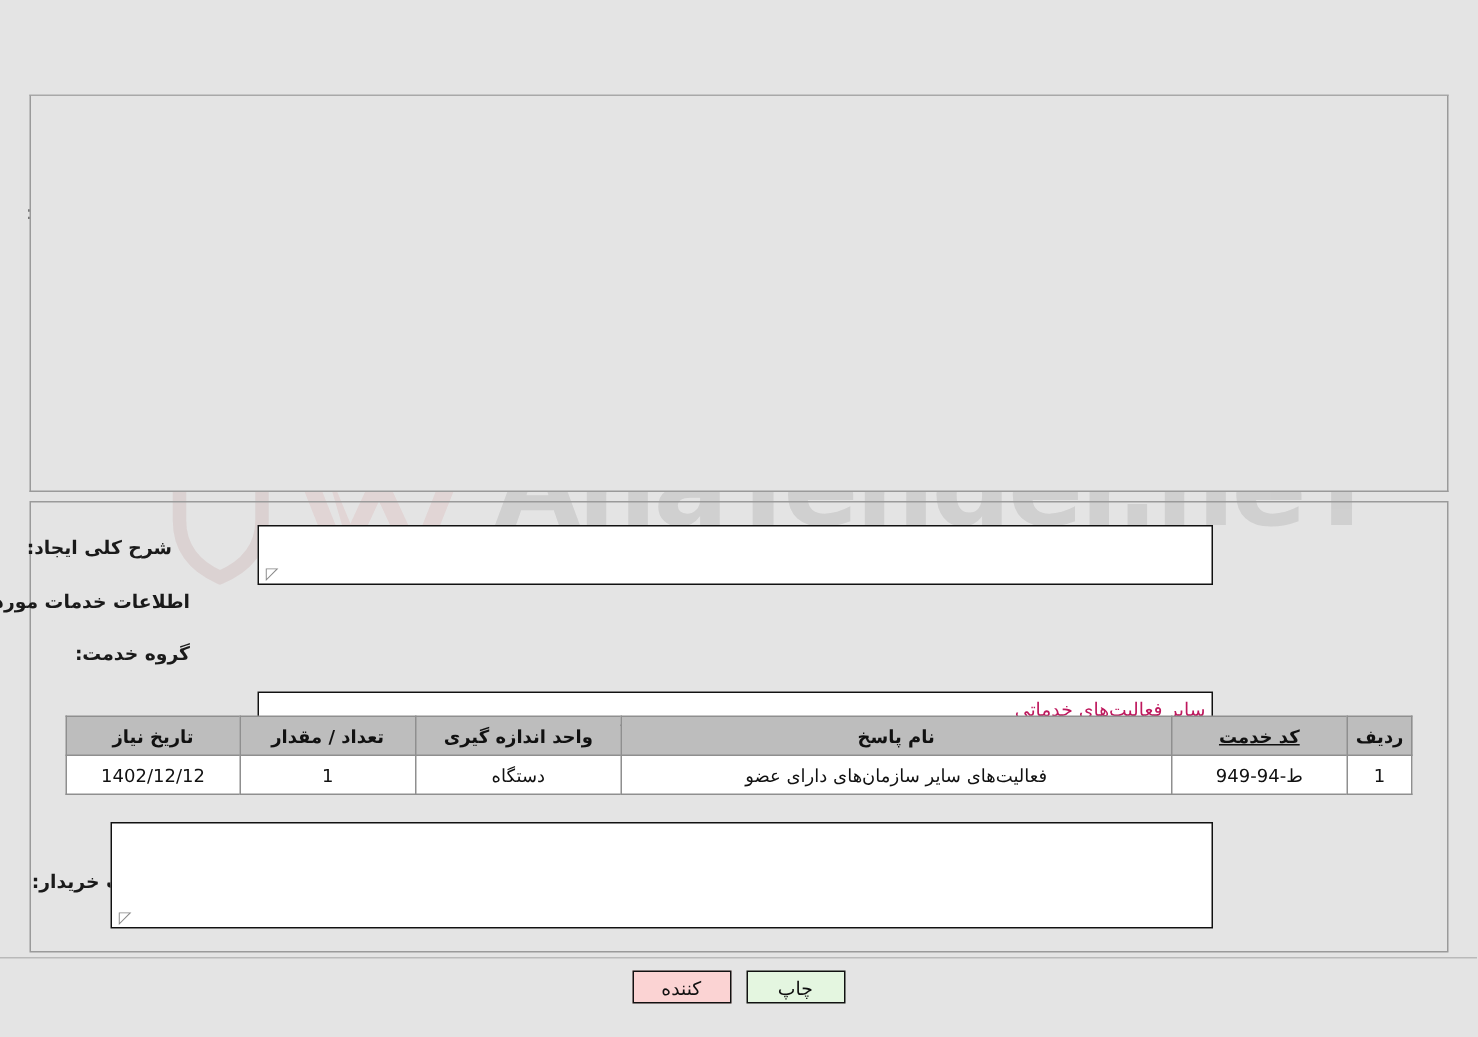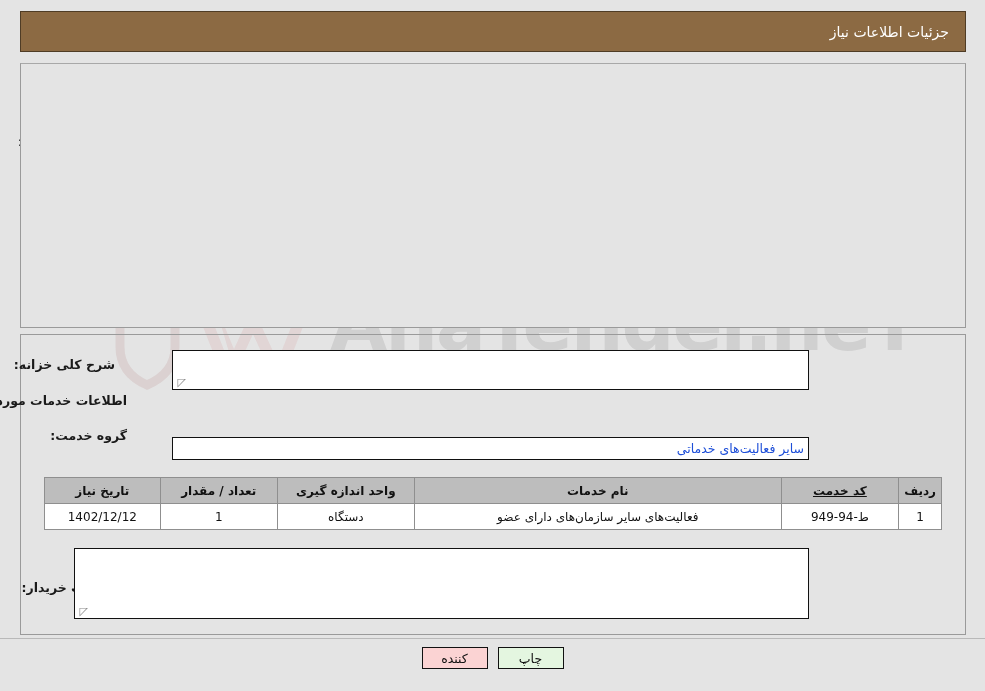--- a/index.html
+++ b/index.html
@@ -51,28 +51,29 @@
   .row { position: absolute; display: flex; align-items: center; }
   .lbl {
     font-size: 12.5px; color: #1a1a1a; white-space: nowrap;
   }
   .lbl-b { font-weight: bold; }
 
   .fld {
     background: #ffffff;
     border: 1px solid #111111;
     font-size: 12.5px;
-    color: #1d4ed8;
+    color: #be185d;
     height: 21px;
     line-height: 19px;
     padding: 0 4px;
     white-space: nowrap;
     overflow: hidden;
     text-overflow: clip;
     display: block;
+    margin-top: 24px;
   }
   .fld.center { text-align: center; }
   .fld.right  { text-align: right; }
   .fld.yellow { background: #fcfbe3; }
 
   .link {
     color: #1622cc; font-size: 12.5px; white-space: nowrap; cursor: pointer;
   }
 
   
@@ -149,23 +150,20 @@
     <g opacity="0.22">
       <path d="M120 18 L175 40 L175 92 Q175 118 147 130 Q120 118 120 92 Z" fill="none" stroke="#b98b8b" stroke-width="9"></path>
       <path d="M190 24 L228 120 L253 66 L278 120 L316 24" fill="none" stroke="#d79a9a" stroke-width="11" stroke-linejoin="round"></path>
       <path d="M214 46 L248 128 L238 128 Z" fill="#d79a9a"></path>
     </g>
     <g opacity="0.30" fill="#9e9e9e" font-family="DejaVu Sans, sans-serif" font-size="74" font-weight="bold" letter-spacing="-2">
       <text x="330" y="95" direction="ltr">AnaTender.neT</text>
     </g>
   </svg>
 
-  <div class="titlebar">
-    <span>جزئیات اطلاعات نیاز</span>
-  </div>
 
   <div class="panel" id="panel-top"></div>
 
   <div class="row" style="right:852px; top:78px;">
     <span class="lbl">شماره نیاز:</span>
   </div>
   <div class="fld center" style="position:absolute; right:606px; top:79px; width:205px;">1102001044001546</div>
 
   <div class="row" style="right:420px; top:78px;">
     <span class="lbl">تاریخ و ساعت اعلان عمومی:</span>
@@ -244,41 +242,41 @@
     </span>
   </div>
   <div class="row" style="right:480px; top:286px; gap:7px;">
     <span class="chk"></span>
     <span class="t lbl">پرداخت تمام یا بخشی از مبلغ خرید،از محل "اسناد خزانه اسلامی" خواهد بود.</span>
   </div>
 
   <div class="inner-box" id="box-desc"></div>
 
   <div class="row" style="right:870px; top:357px;">
-    <span class="lbl lbl-b">شرح کلی خزانه:</span>
+    <span class="lbl lbl-b">شرح کلی ایجاد:</span>
   </div>
   <div class="ta" style="right:176px; left:172px; top:350px; height:40px;">
     <span class="grip">◸</span>
   </div>
 
   <div class="row" style="right:858px; top:393px;">
     <span class="lbl lbl-b">اطلاعات خدمات مورد نیاز</span>
   </div>
 
   <div class="row" style="right:858px; top:428px;">
     <span class="lbl lbl-b">گروه خدمت:</span>
   </div>
   <div class="fld right" style="position:absolute; right:176px; left:172px; top:437px; height:23px; line-height:21px;">سایر فعالیت‌های خدماتی</div>
 
   <table class="grid">
     <thead>
       <tr>
         <th style="width:38px;text-align:center;">ردیف</th>
         <th style="width:118px;text-decoration:underline;">کد خدمت</th>
-        <th style="width:370px;">نام خدمات</th>
+        <th style="width:370px;">نام پاسخ</th>
         <th style="width:138px;">واحد اندازه گیری</th>
         <th style="width:118px;">تعداد / مقدار</th>
         <th style="width:116px;">تاریخ نیاز</th>
       </tr>
     </thead>
     <tbody>
       <tr>
         <td>1</td>
         <td>ط-94-949</td>
         <td>فعالیت‌های سایر سازمان‌های دارای عضو</td>

